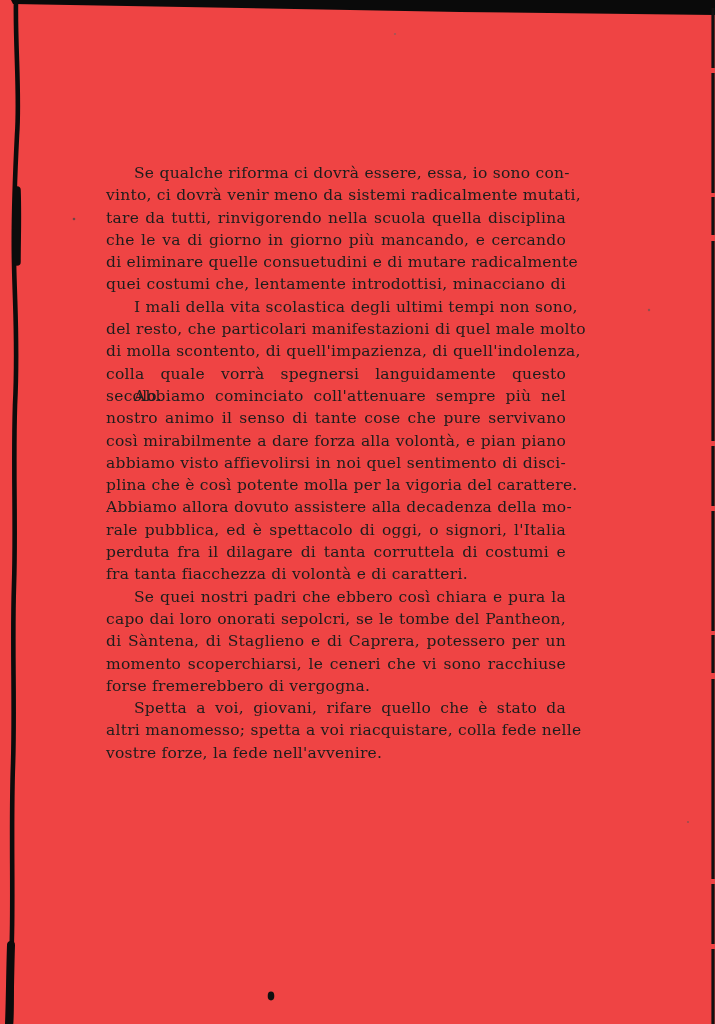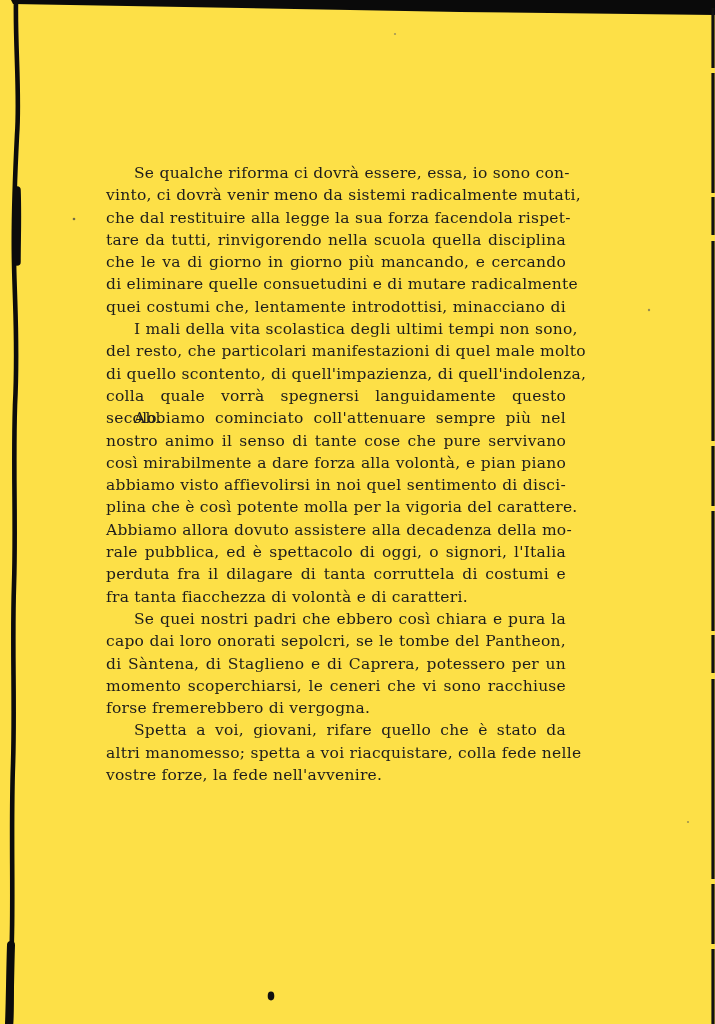--- a/index.html
+++ b/index.html
@@ -1,20 +1,20 @@
 <!DOCTYPE html>
 <html><head>
 <meta charset="utf-8">
 <style>
   html,body{ margin:0; padding:0; background:#777; }
   .page{
     position:relative;
     width:715px; height:1024px;
     margin:0 auto;
-    background:#fde047;
+    background:#ef4444;
     overflow:hidden;
     font-family:"DejaVu Serif", serif;
   }
   .scan-artifacts{
     position:absolute; inset:0; width:715px; height:1024px;
     pointer-events:none;
   }
   .page-text{
     position:absolute;
     left:106px; top:162px; width:460px;
@@ -58,30 +58,29 @@
     <circle cx="395" cy="34" r="1.1" fill="#666" opacity="0.6"></circle>
     <circle cx="649" cy="310" r="1.2" fill="#555" opacity="0.6"></circle>
     <circle cx="688" cy="822" r="1.1" fill="#555" opacity="0.55"></circle>
     <circle cx="130" cy="445" r="1.0" fill="#777" opacity="0.5"></circle>
   </svg>
 
   <div class="page-text">
       <div class="paragraph">
         <div class="line first">Se qualche riforma ci dovrà essere, essa, io sono con-</div>
         <div class="line">vinto, ci dovrà venir meno da sistemi radicalmente mutati,</div>
-        <div class="line">che dal restituire alla legge la sua forza facendola rispet-</div>
         <div class="line">tare da tutti, rinvigorendo nella scuola quella disciplina</div>
         <div class="line">che le va di giorno in giorno più mancando, e cercando</div>
         <div class="line">di eliminare quelle consuetudini e di mutare radicalmente</div>
         <div class="line">quei costumi che, lentamente introdottisi, minacciano di</div>
       </div>
       <div class="paragraph">
         <div class="line first">I mali della vita scolastica degli ultimi tempi non sono,</div>
         <div class="line">del resto, che particolari manifestazioni di quel male molto</div>
-        <div class="line">di quello scontento, di quell'impazienza, di quell'indolenza,</div>
+        <div class="line">di molla scontento, di quell'impazienza, di quell'indolenza,</div>
         <div class="line last">colla quale vorrà spegnersi languidamente questo secolo.</div>
       </div>
       <div class="paragraph">
         <div class="line first">Abbiamo cominciato coll'attenuare sempre più nel</div>
         <div class="line">nostro animo il senso di tante cose che pure servivano</div>
         <div class="line">così mirabilmente a dare forza alla volontà, e pian piano</div>
         <div class="line">abbiamo visto affievolirsi in noi quel sentimento di disci-</div>
         <div class="line">plina che è così potente molla per la vigoria del carattere.</div>
         <div class="line">Abbiamo allora dovuto assistere alla decadenza della mo-</div>
         <div class="line">rale pubblica, ed è spettacolo di oggi, o signori, l'Italia</div>

